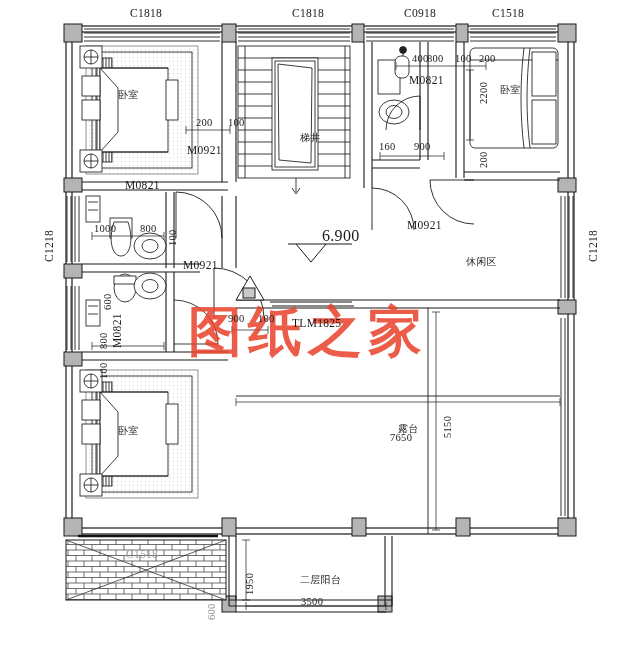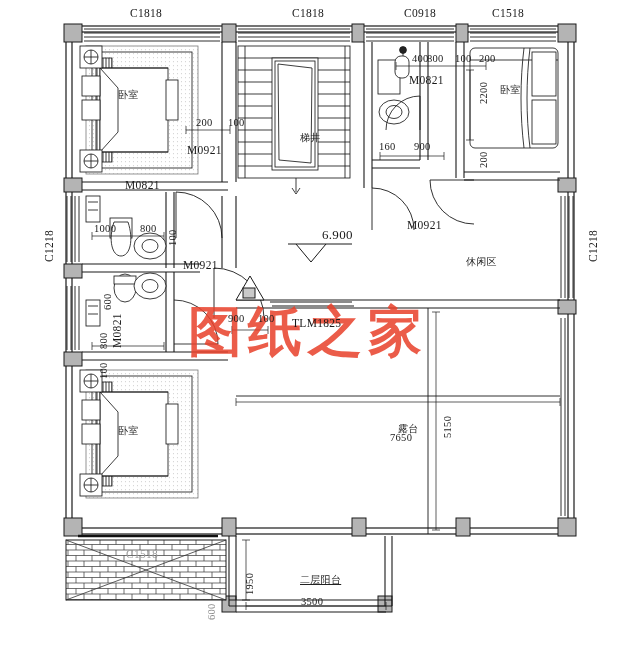--- a/index.html
+++ b/index.html
@@ -39,21 +39,21 @@
   }
   .lbl.code {
     font-size: 11.5px;
   }
   .lbl.room {
     font-size: 10px;
     font-family: "DejaVu Sans", sans-serif;
     color: #222;
   }
   .lbl.elev {
-    font-size: 13px;
+    font-size: 16px;
   }
   .lbl.vert {
     transform-origin: left top;
     transform: rotate(-90deg);
   }
   .watermark {
     position: absolute;
     color: #e8402a;
     font-family: "DejaVu Sans", sans-serif;
     font-weight: bold;
@@ -307,21 +307,21 @@
   </svg>
 
   <div class="watermark" style="left:188px; top:296px;">图纸之家</div>
 
   <div class="lbl room" style="left:118px; top:90px;">卧室</div>
   <div class="lbl room" style="left:300px; top:133px;">梯井</div>
   <div class="lbl room" style="left:500px; top:85px;">卧室</div>
   <div class="lbl room" style="left:466px; top:257px;">休闲区</div>
   <div class="lbl room" style="left:118px; top:426px;">卧室</div>
   <div class="lbl room" style="left:398px; top:416px;margin-top:8px;">露台</div>
-  <div class="lbl room" style="left:300px; top:575px;text-decoration:underline;">二层阳台</div>
+  <div class="lbl room" style="left:300px; top:575px;">二层阳台</div>
 
   <div class="lbl elev" style="left:322px; top:228px;">6.900</div>
 
   <div class="lbl code" style="left:130px; top:8px;">C1818</div>
   <div class="lbl code" style="left:292px; top:8px;">C1818</div>
   <div class="lbl code" style="left:404px; top:8px;">C0918</div>
   <div class="lbl code" style="left:492px; top:8px;">C1518</div>
   <div class="lbl code vert" style="left:44px; top:262px;">C1218</div>
   <div class="lbl code vert" style="left:588px; top:262px;">C1218</div>
   <div class="lbl code" style="left:126px; top:549px; color:#9a9a9a;">C1518</div>

